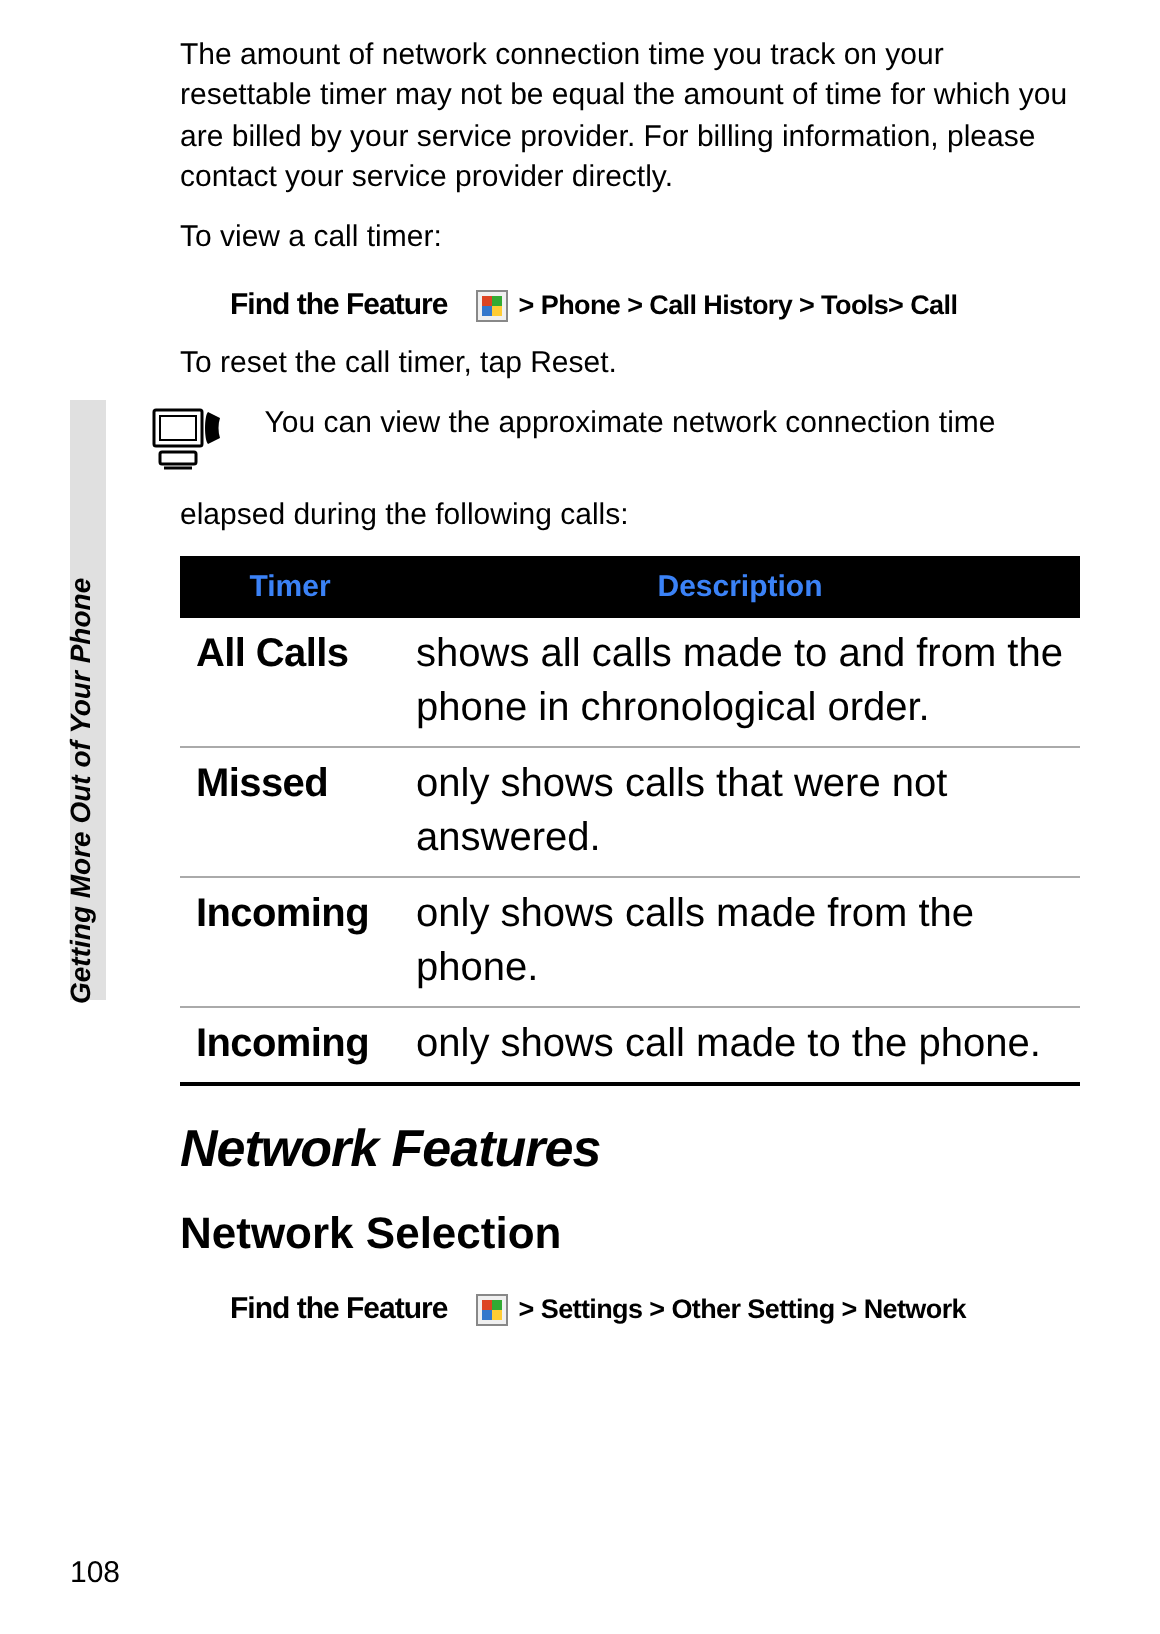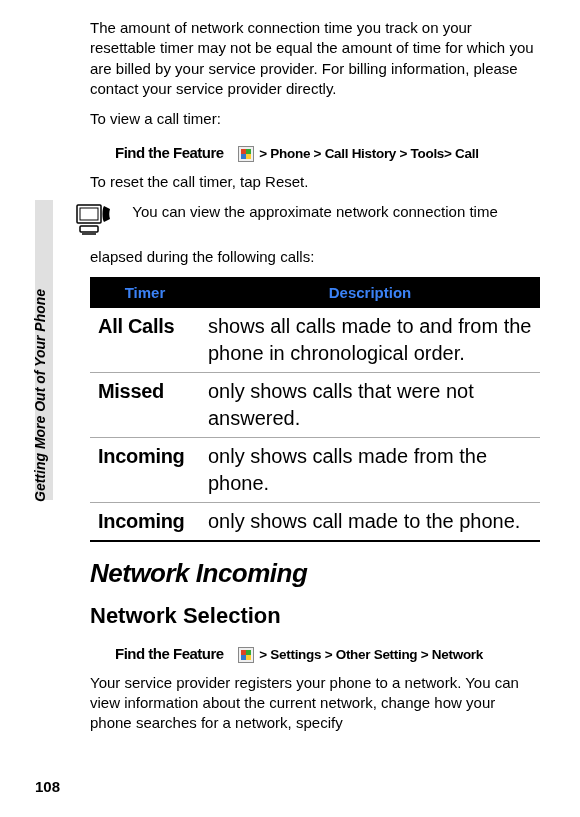--- a/index.html
+++ b/index.html
@@ -86,21 +86,21 @@
       transform-origin: left top;
       font-style: italic;
       font-weight: bold;
       font-size: 14px;
       white-space: nowrap;
     }
     .page-number {
       position: absolute;
       left: 35px;
       bottom: 22px;
-      font-weight: bold;
+      font-weight: normal;
       font-size: 15px;
     }
     table.timers {
       width: 100%;
       border-collapse: collapse;
       margin: 8px 0 14px 0;
       border-top: 2px solid #000;
       border-bottom: 2px solid #000;
     }
     table.timers th {
@@ -192,24 +192,23 @@
       <td class="timer-label">Incoming</td>
       <td>only shows calls made from the phone.</td>
     </tr>
     <tr>
       <td class="timer-label">Incoming</td>
       <td>only shows call made to the phone.</td>
     </tr>
   </tbody>
     </table>
 
-  <h2 class="section-heading">Network Incoming</h2>
+  <h2 class="section-heading">Network Features</h2>
 
   <h3 class="sub-heading">Network Selection</h3>
 
   <div class="feature-line">
     <span class="find-the-feature">Find the Feature</span>
     <span class="win-icon"></span><span class="path-text"> &gt; </span><span class="path-text">Settings</span><span class="path-text"> &gt; </span><span class="path-text">Other Setting</span><span class="path-text"> &gt; </span><span class="path-text">Network</span>
   </div>
 
-  <p class="para">Your service provider registers your phone to a network. You can view information about the current network, change how your phone searches for a network, specify</p>
 
 </div>
 
 </body></html>

